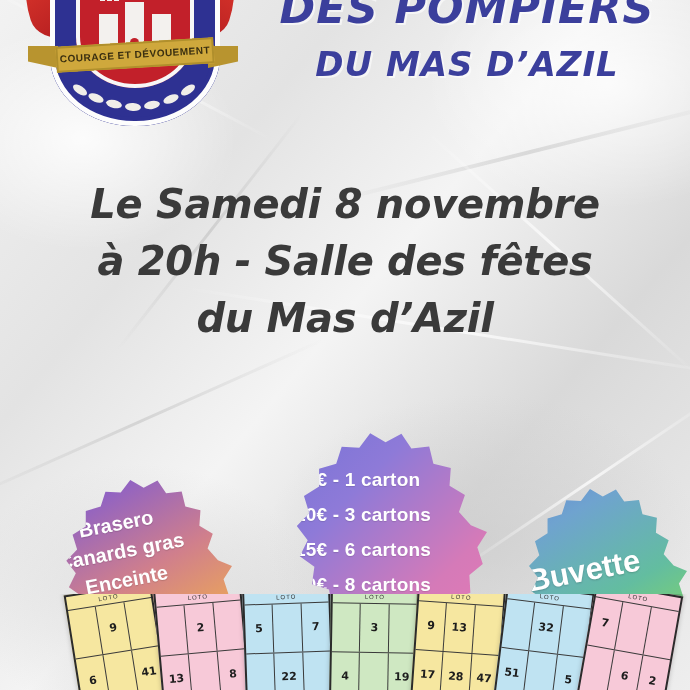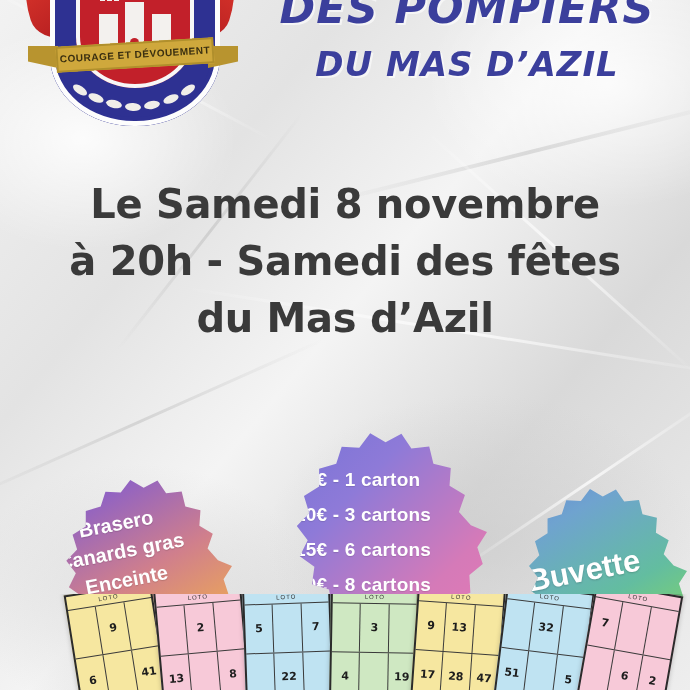--- a/index.html
+++ b/index.html
@@ -195,20 +195,21 @@
   .title-line.l2 { font-size: 34px; margin-top: 16px; }
 
   
   .date-block {
     position: absolute;
     top: 176px;
     left: 0;
     width: 690px;
     text-align: center;
     color: #3a3a3a;
+    font-style: italic;
   }
   .date-line {
     font-family: "DejaVu Sans", sans-serif;
     font-weight: bold;
     font-size: 40px;
     line-height: 1.42;
     letter-spacing: -0.3px;
   }
 
   
@@ -376,21 +377,21 @@
     </div>
 
     <div class="title-block">
       <div class="title-line l1">DES POMPIERS</div>
       <div class="title-line l2">DU MAS D’AZIL</div>
     </div>
   </div>
 
   <div class="date-block">
     <div class="date-line">Le Samedi 8 novembre</div>
-    <div class="date-line">à 20h - Samedi des fêtes</div>
+    <div class="date-line">à 20h - Salle des fêtes</div>
     <div class="date-line">du Mas d’Azil</div>
   </div>
 
   <div class="badge badge-items starburst">
     <div class="items-list">
       <div>Brasero</div>
       <div>Canards gras</div>
       <div>Enceinte</div>
       <div>AirFryer</div>
     </div>

